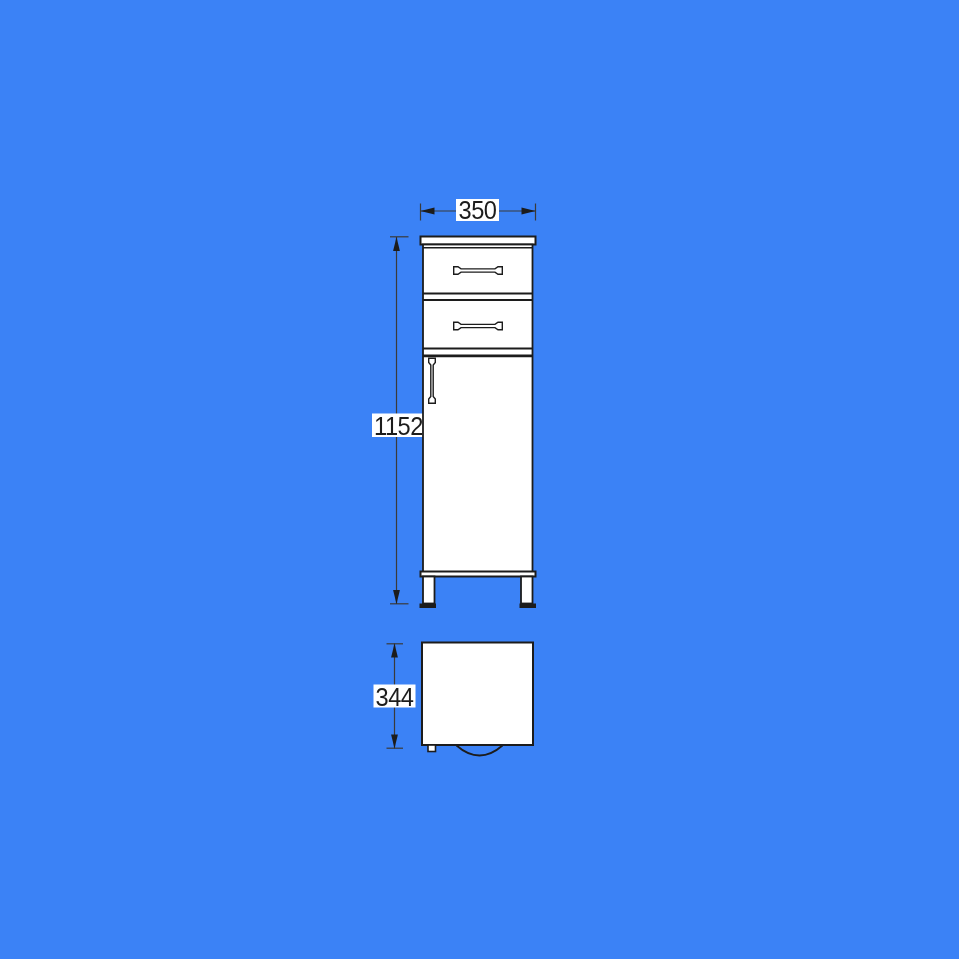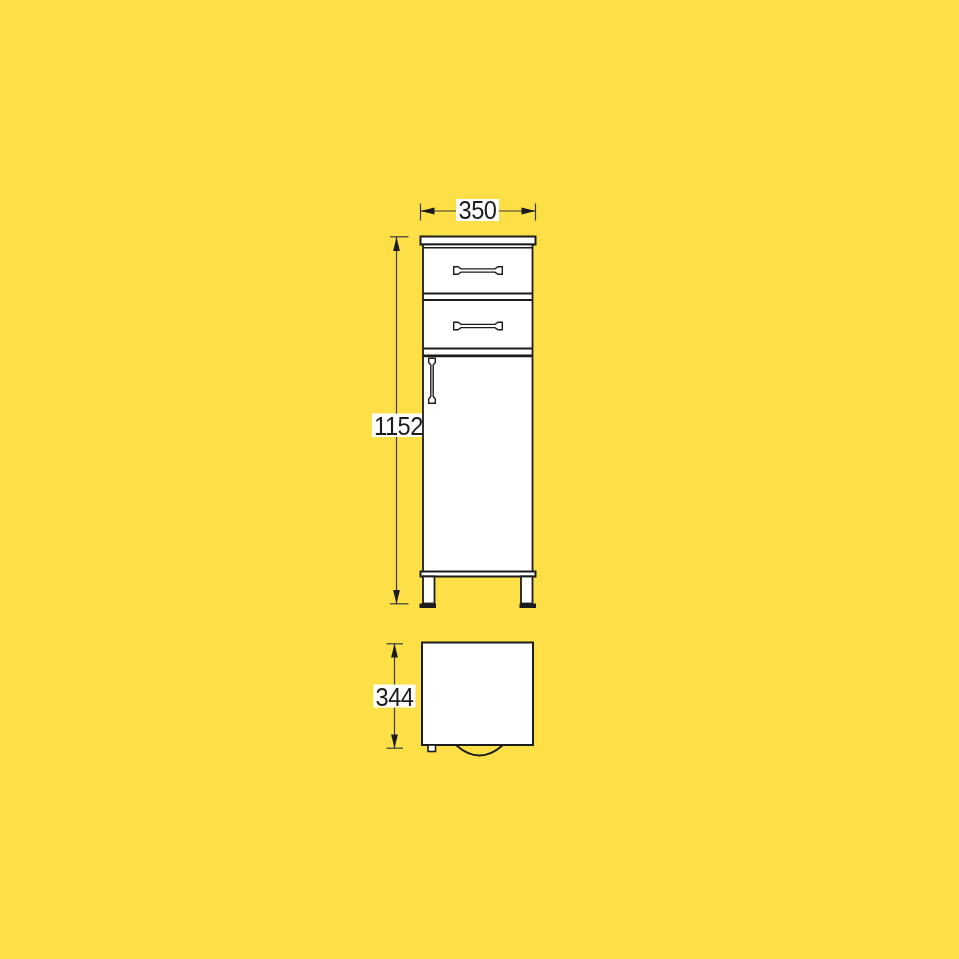--- a/index.html
+++ b/index.html
@@ -4,21 +4,21 @@
 <style>
   html, body {
     margin: 0;
     padding: 0;
     background: #ffffff;
   }
   .stage {
     position: relative;
     width: 959px;
     height: 959px;
-    background: #fde047;
+    background: #3b82f6;
     overflow: hidden;
     font-family: "Liberation Sans", sans-serif;
   }
   svg { display: block; }
   .obj {
     stroke: #1c1c1c;
     fill: #ffffff;
   }
   .obj-line {
     stroke: #1c1c1c;

